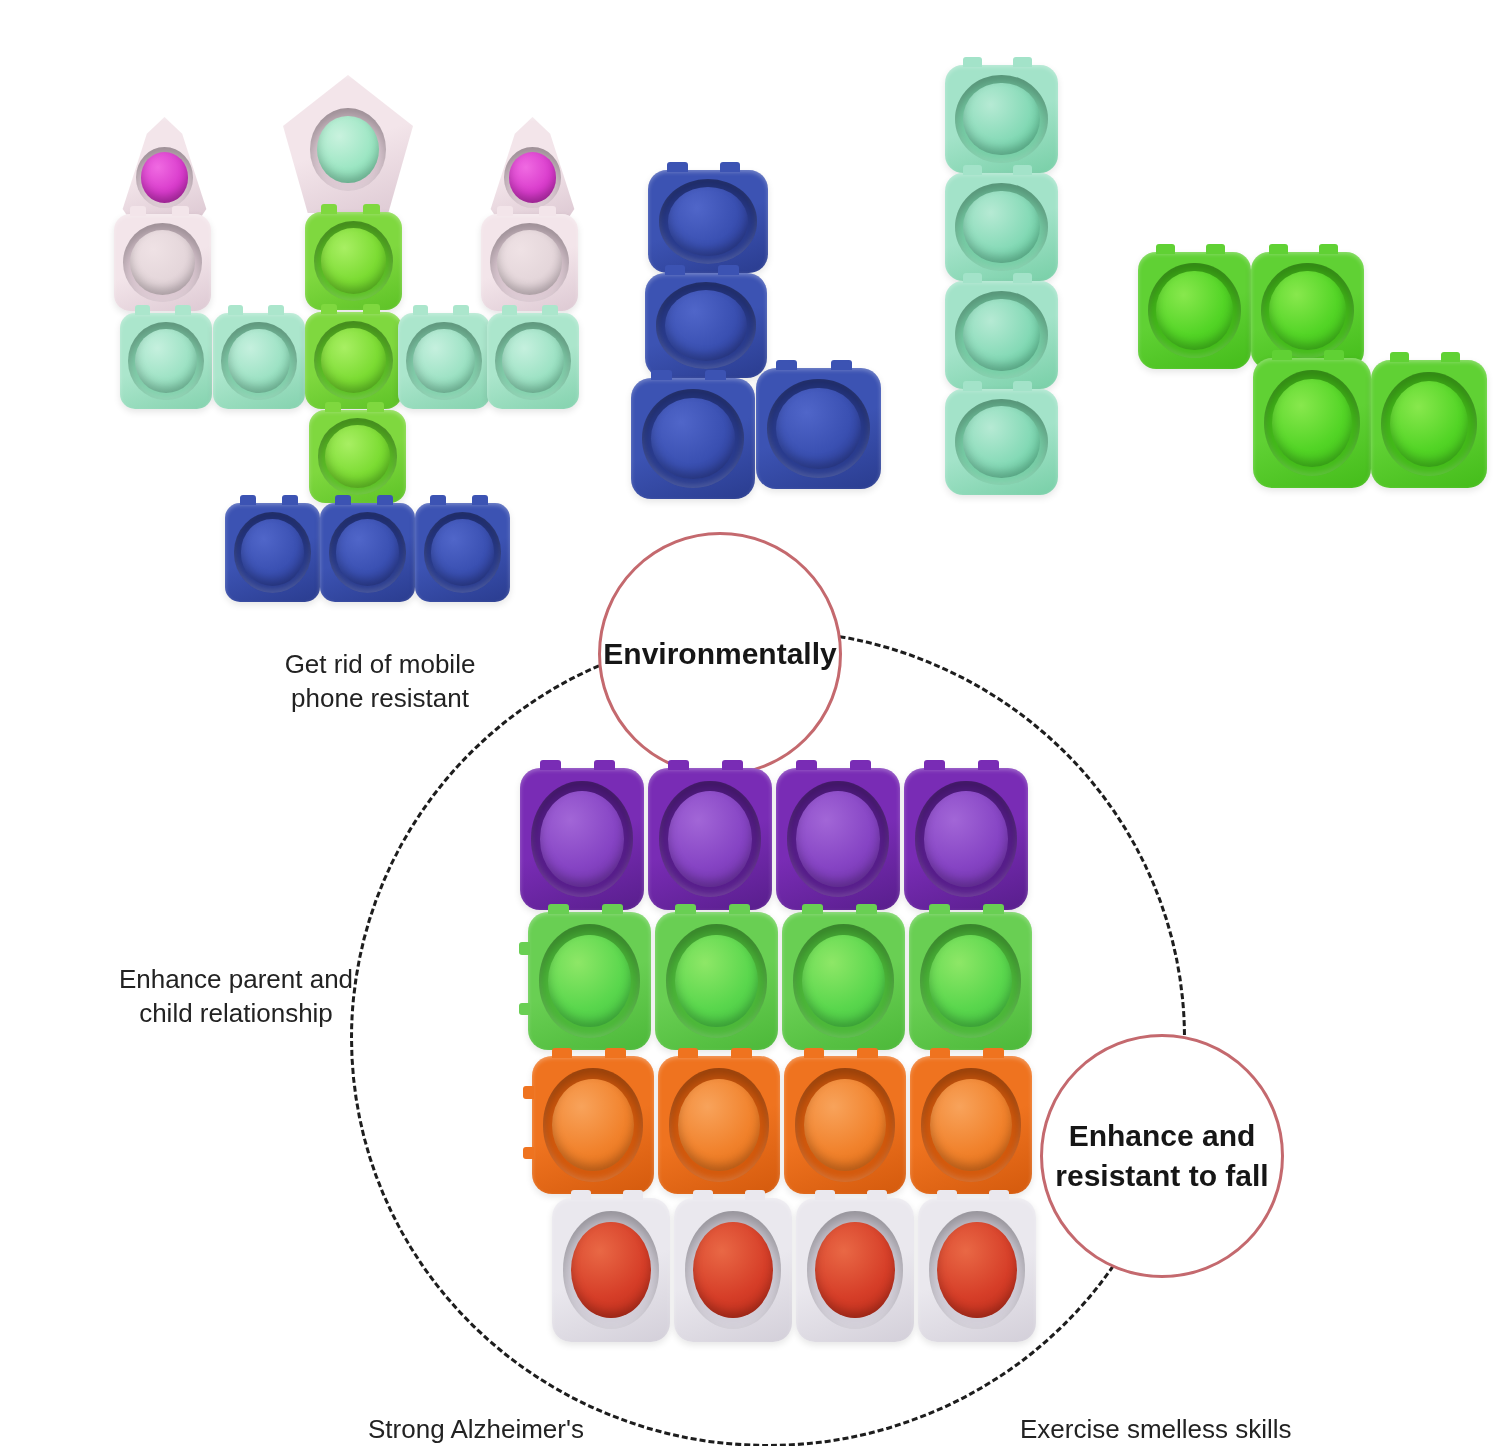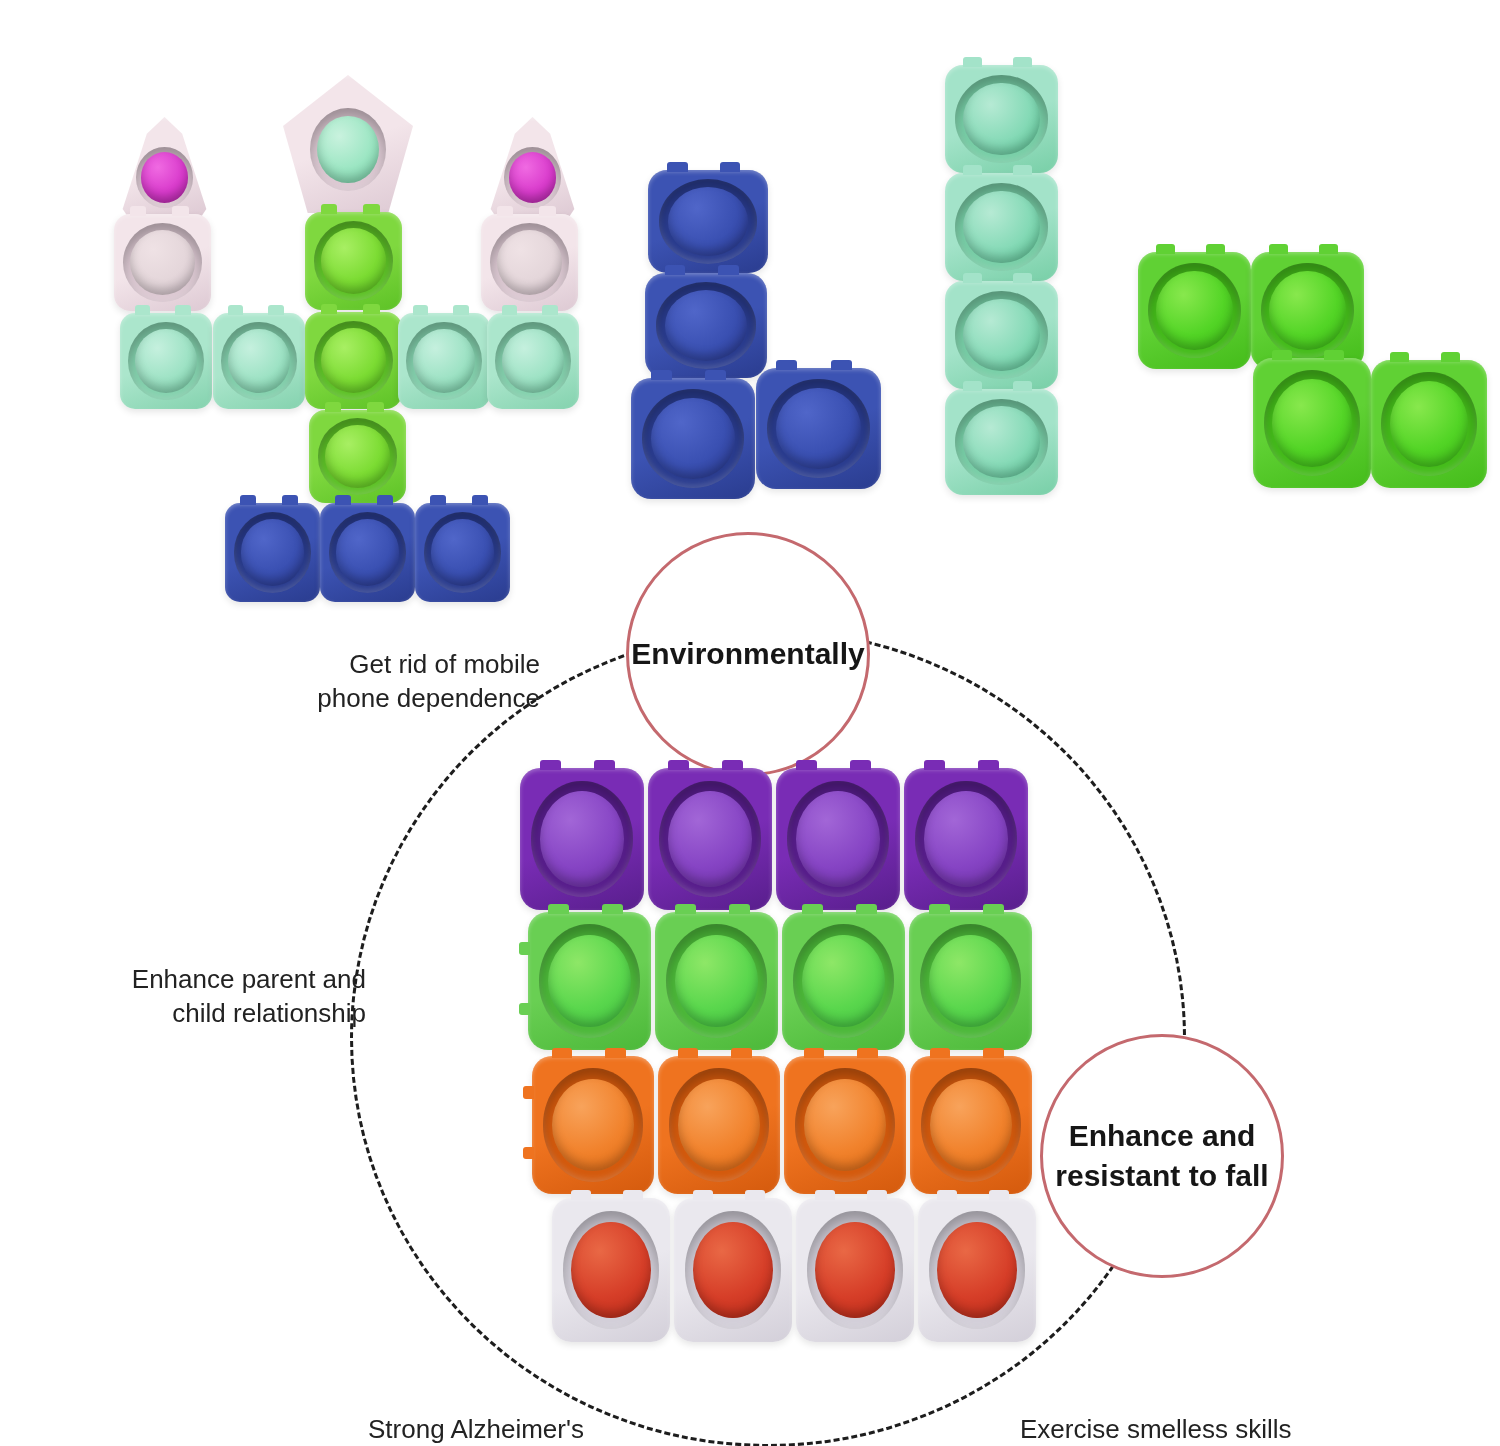--- a/index.html
+++ b/index.html
@@ -13,27 +13,27 @@
     position:absolute;left:350px;top:629px;width:830px;height:812px;
     border:3px dashed #1d1d1d;border-radius:50%;z-index:1;
   }
   
   .note{
     position:absolute;border:3px solid #c4696e;border-radius:50%;background:#ffffff;
     display:flex;align-items:center;justify-content:center;text-align:center;
     font-weight:bold;color:#161616;z-index:2;
   }
   .note .lines{font-size:30px;line-height:40px;}
-  #note-env{left:626px;top:532px;width:238px;height:238px;}
+  #note-env{left:598px;top:532px;width:238px;height:238px;}
   #note-strong{left:1040px;top:1034px;width:238px;height:238px;}
   #note-bright{left:331px;top:1154px;width:234px;height:234px;}
   
   .label{
     position:absolute;font-size:26px;line-height:34px;color:#222222;
-    text-align:right;z-index:4;white-space:nowrap;
+    text-align:center;z-index:4;white-space:nowrap;
   }
   #label-getrid{left:220px;top:647px;width:320px;}
   #label-boost{left:1143px;top:764px;}
   #label-enhance{left:106px;top:962px;width:260px;}
   #label-prevent{left:368px;top:1412px;}
   #label-exercise{left:1020px;top:1412px;}
   
   .cube{
     position:absolute;z-index:3;
     box-shadow:inset 0 2px 4px rgba(255,255,255,.30), 0 3px 7px rgba(0,0,0,.10);
@@ -69,21 +69,21 @@
   <div class="note" id="note-strong">
     <div class="lines">
       <div>Enhance and</div>
       <div>resistant to fall</div>
     </div>
   </div>
 
 
   <div class="label" id="label-getrid">
     <div>Get rid of mobile</div>
-    <div>phone dependence</div>
+    <div>phone resistant</div>
   </div>
 
 
   <div class="label" id="label-enhance">
     <div>Enhance parent and</div>
     <div>child relationship</div>
   </div>
 
   <div class="label" id="label-prevent">
     <div>Strong Alzheimer's</div>

